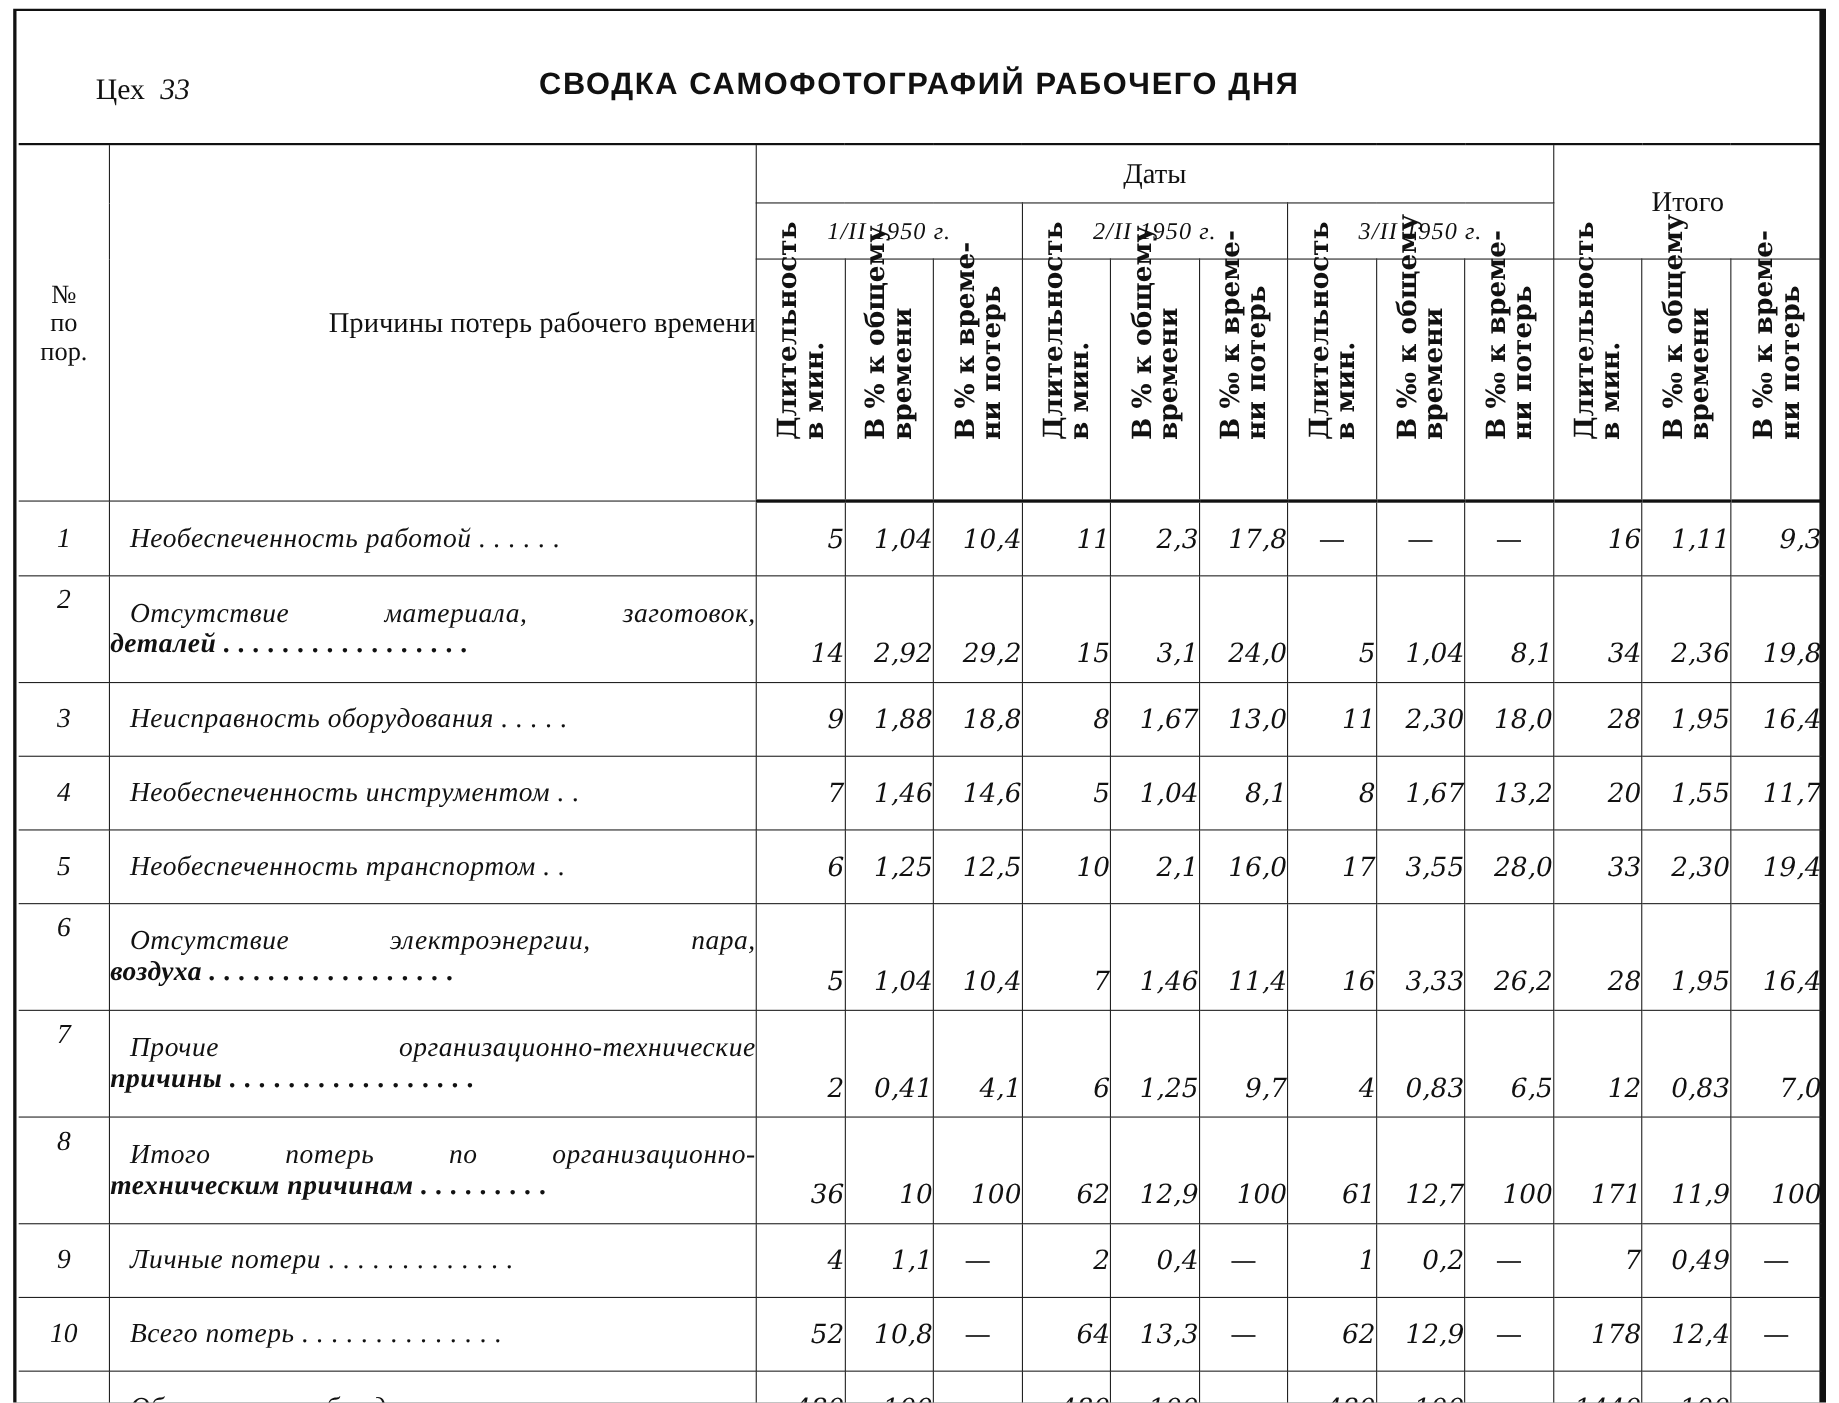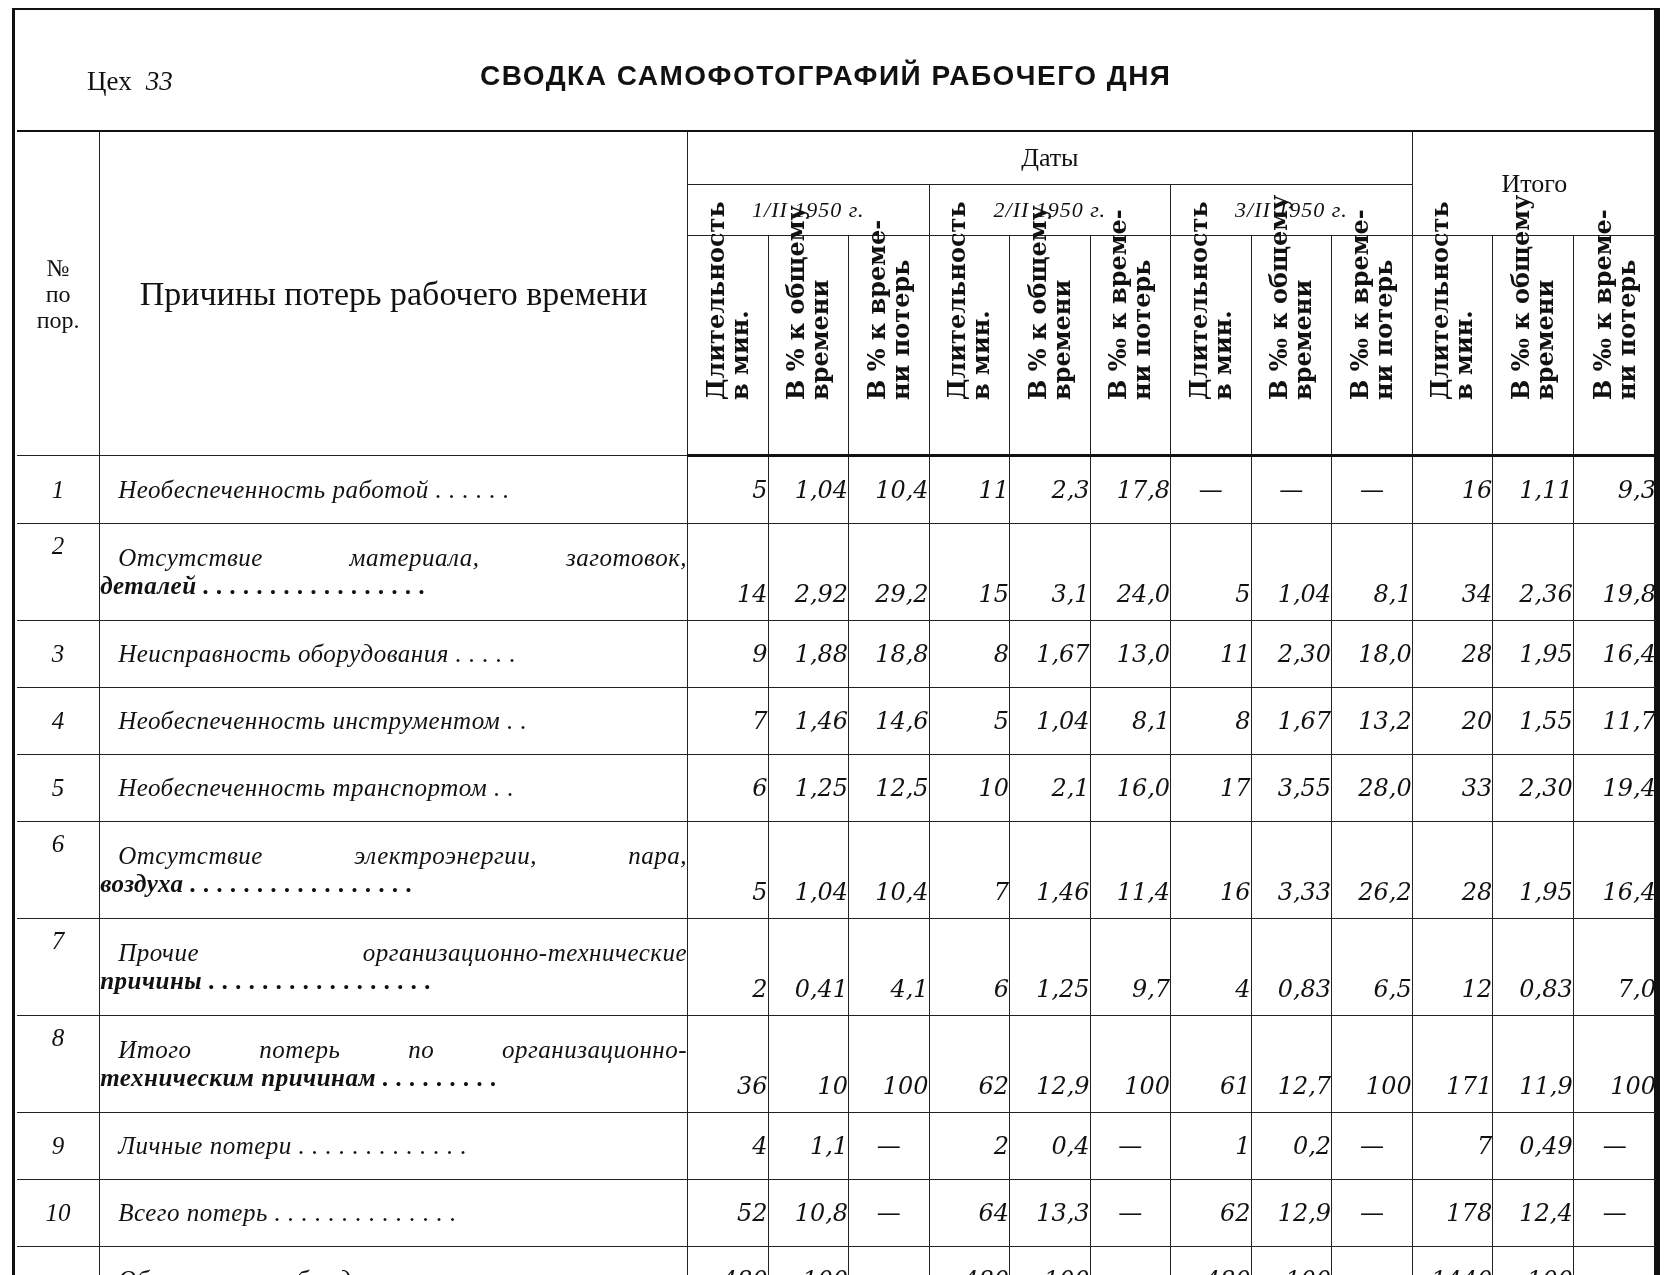--- a/index.html
+++ b/index.html
@@ -3,30 +3,30 @@
 <meta charset="utf-8">
 <style>
   html, body { margin: 0; padding: 0; background: #ffffff; }
   body { width: 1672px; height: 1275px; position: relative; overflow: hidden;
          font-family: "Liberation Serif", "DejaVu Serif", serif; color: #111; }
   .frame { position: absolute; left: 12px; top: 8px; width: 1648px; height: 1270px;
            border-left: 3px solid #111; border-top: 2px solid #111; border-right: 6px solid #111; border-bottom: 3px solid #111;
            box-sizing: border-box; }
   .shop { position: absolute; left: 87px; top: 66px; font-size: 27px; }
   .shop .num { font-style: italic; margin-left: 14px; }
-  .title { position: absolute; left: 480px; top: 60px; font-size: 28px; font-weight: bold; letter-spacing: 1.5px;
+  .title { position: absolute; left: 490px; top: 60px; font-size: 28px; font-weight: bold; letter-spacing: 1.5px;
            font-family: "Liberation Sans", "DejaVu Sans", sans-serif; }
   table.main { position: absolute; left: 17px; top: 130px; width: 1639px; border-collapse: collapse; table-layout: fixed; }
   table.main td, table.main th { border: 1.5px solid #222; padding: 0; font-weight: normal; }
   table.main { border-top: 2.5px solid #111; }
   table.main tr.hdr-bottom > th { border-bottom: 3px solid #111; }
   table.main tr > *:first-child { border-left: none; }
   table.main tr > *:last-child { border-right: none; }
   th.h-num { font-size: 24px; line-height: 26px; text-align: center; vertical-align: middle; padding-bottom: 40px; }
-  th.h-reason { font-size: 34px; text-align: center; vertical-align: middle; padding-bottom: 40px; }
+  th.h-reason { font-size: 26px; text-align: right; vertical-align: middle; padding-bottom: 40px; }
   th.h-dates, th.h-total { font-size: 26px; text-align: center; height: 52px; }
   th.h-total { vertical-align: middle; padding-bottom: 54px; }
   th.h-date { font-size: 22px; font-style: italic; text-align: center; height: 50px; letter-spacing: 1px; }
   th.h-rot { height: 218px; position: relative; vertical-align: bottom; }
   th.h-rot .rot { position: absolute; left: 50%; bottom: 6px; transform-origin: 0 0;
                   transform: rotate(-90deg) translateY(-50%); white-space: nowrap;
                   font-size: 24px; line-height: 24px; text-align: left; font-weight: bold;
                   font-family: "DejaVu Serif", serif; }
   td.num-cell { text-align: center; font-size: 25px; font-style: italic; vertical-align: middle; }
   td.num-cell.top { vertical-align: top; padding-top: 8px; }

